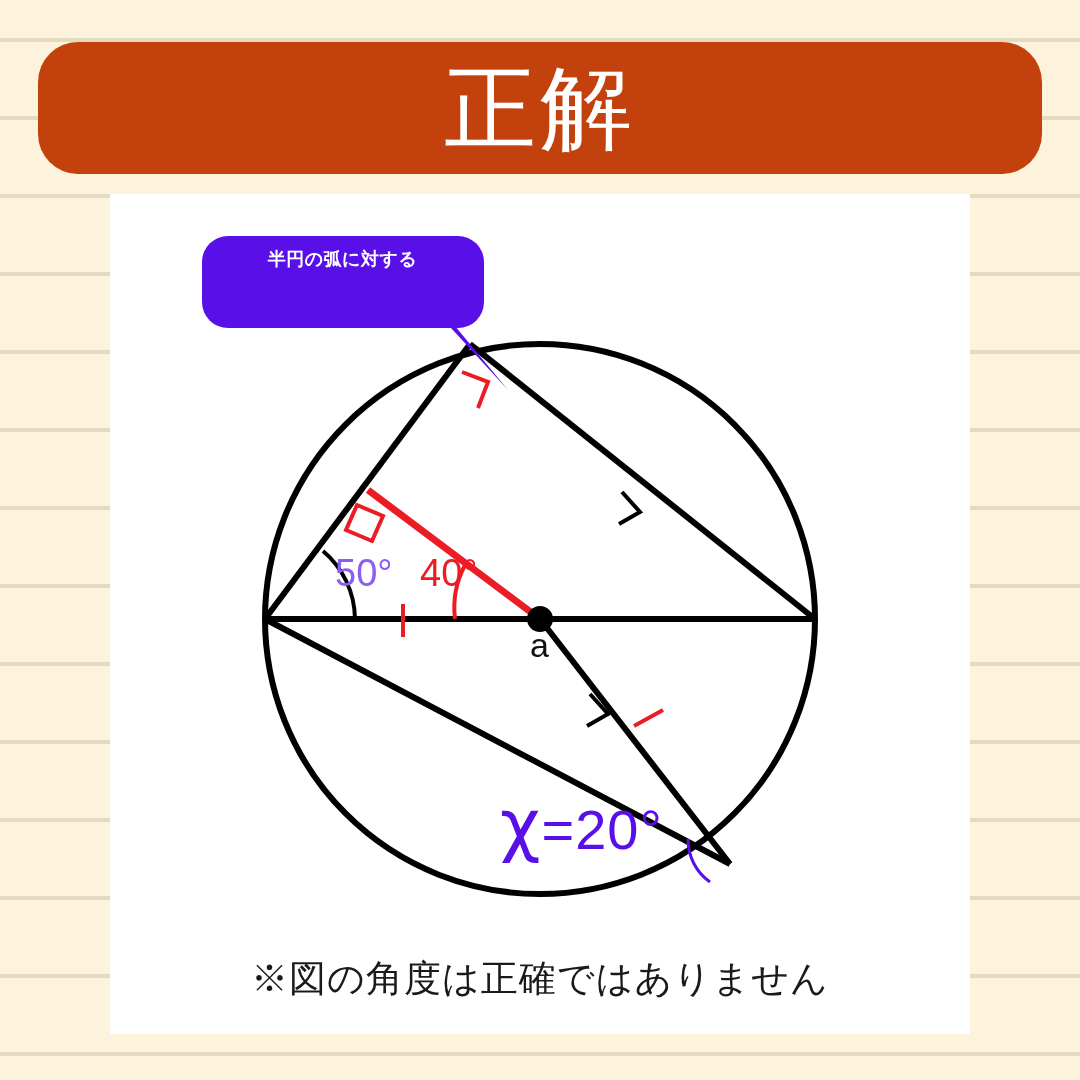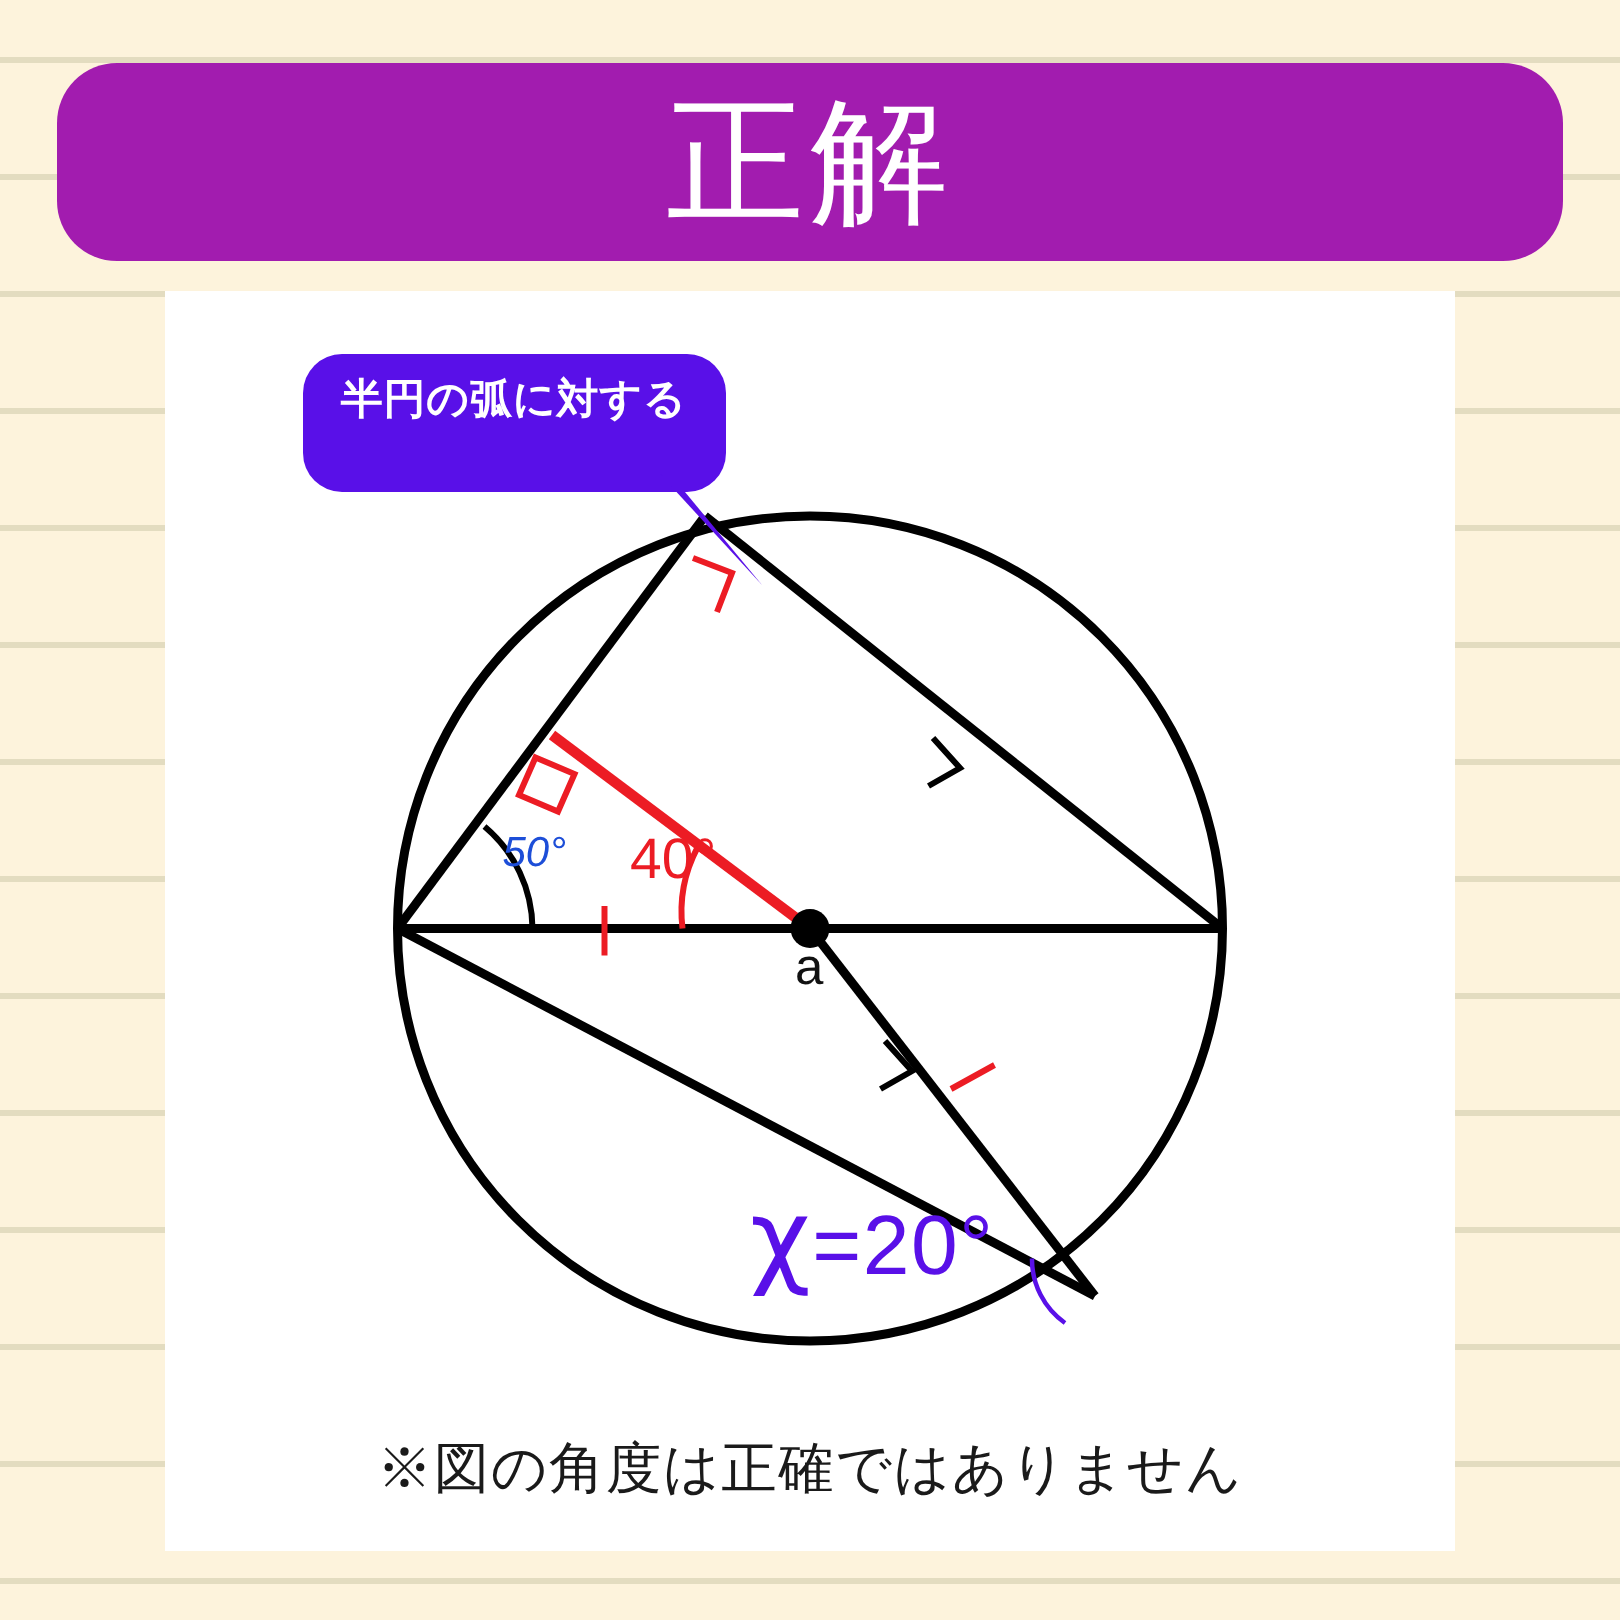--- a/index.html
+++ b/index.html
@@ -36,21 +36,21 @@
     z-index: 1;
   }
 
   
   .title-banner {
     position: absolute;
     left: 38px;
     top: 42px;
     width: 1004px;
     height: 132px;
-    background: #a21caf;
+    background: #c2410c;
     border-radius: 40px;
     display: flex;
     align-items: center;
     justify-content: center;
   }
   .title-banner .title-text {
     color: #ffffff;
     font-size: 92px;
     line-height: 1;
     letter-spacing: 4px;
@@ -96,32 +96,31 @@
     letter-spacing: 1px;
     font-family: Liberation Serif, serif;
   }
   .callout-text {
     position: absolute;
     left: 100px;
     top: 52px;
     width: 265px;
     text-align: center;
     color: #ffffff;
-    font-size: 28px;
+    font-size: 18px;
     line-height: 1.45;
     font-weight: bold;
     letter-spacing: 0.5px;
   }
   .ang50 {
     position: absolute;
     left: 225px;
     top: 358px;
-    font-size: 28px;
-    color: #1d4ed8;
-    font-style: italic;
+    font-size: 38px;
+    color: #8b5cf6;
   }
   .ang40 {
     position: absolute;
     left: 310px;
     top: 358px;
     font-size: 38px;
     color: #ec1c24;
   }
   .label-a {
     position: absolute;

